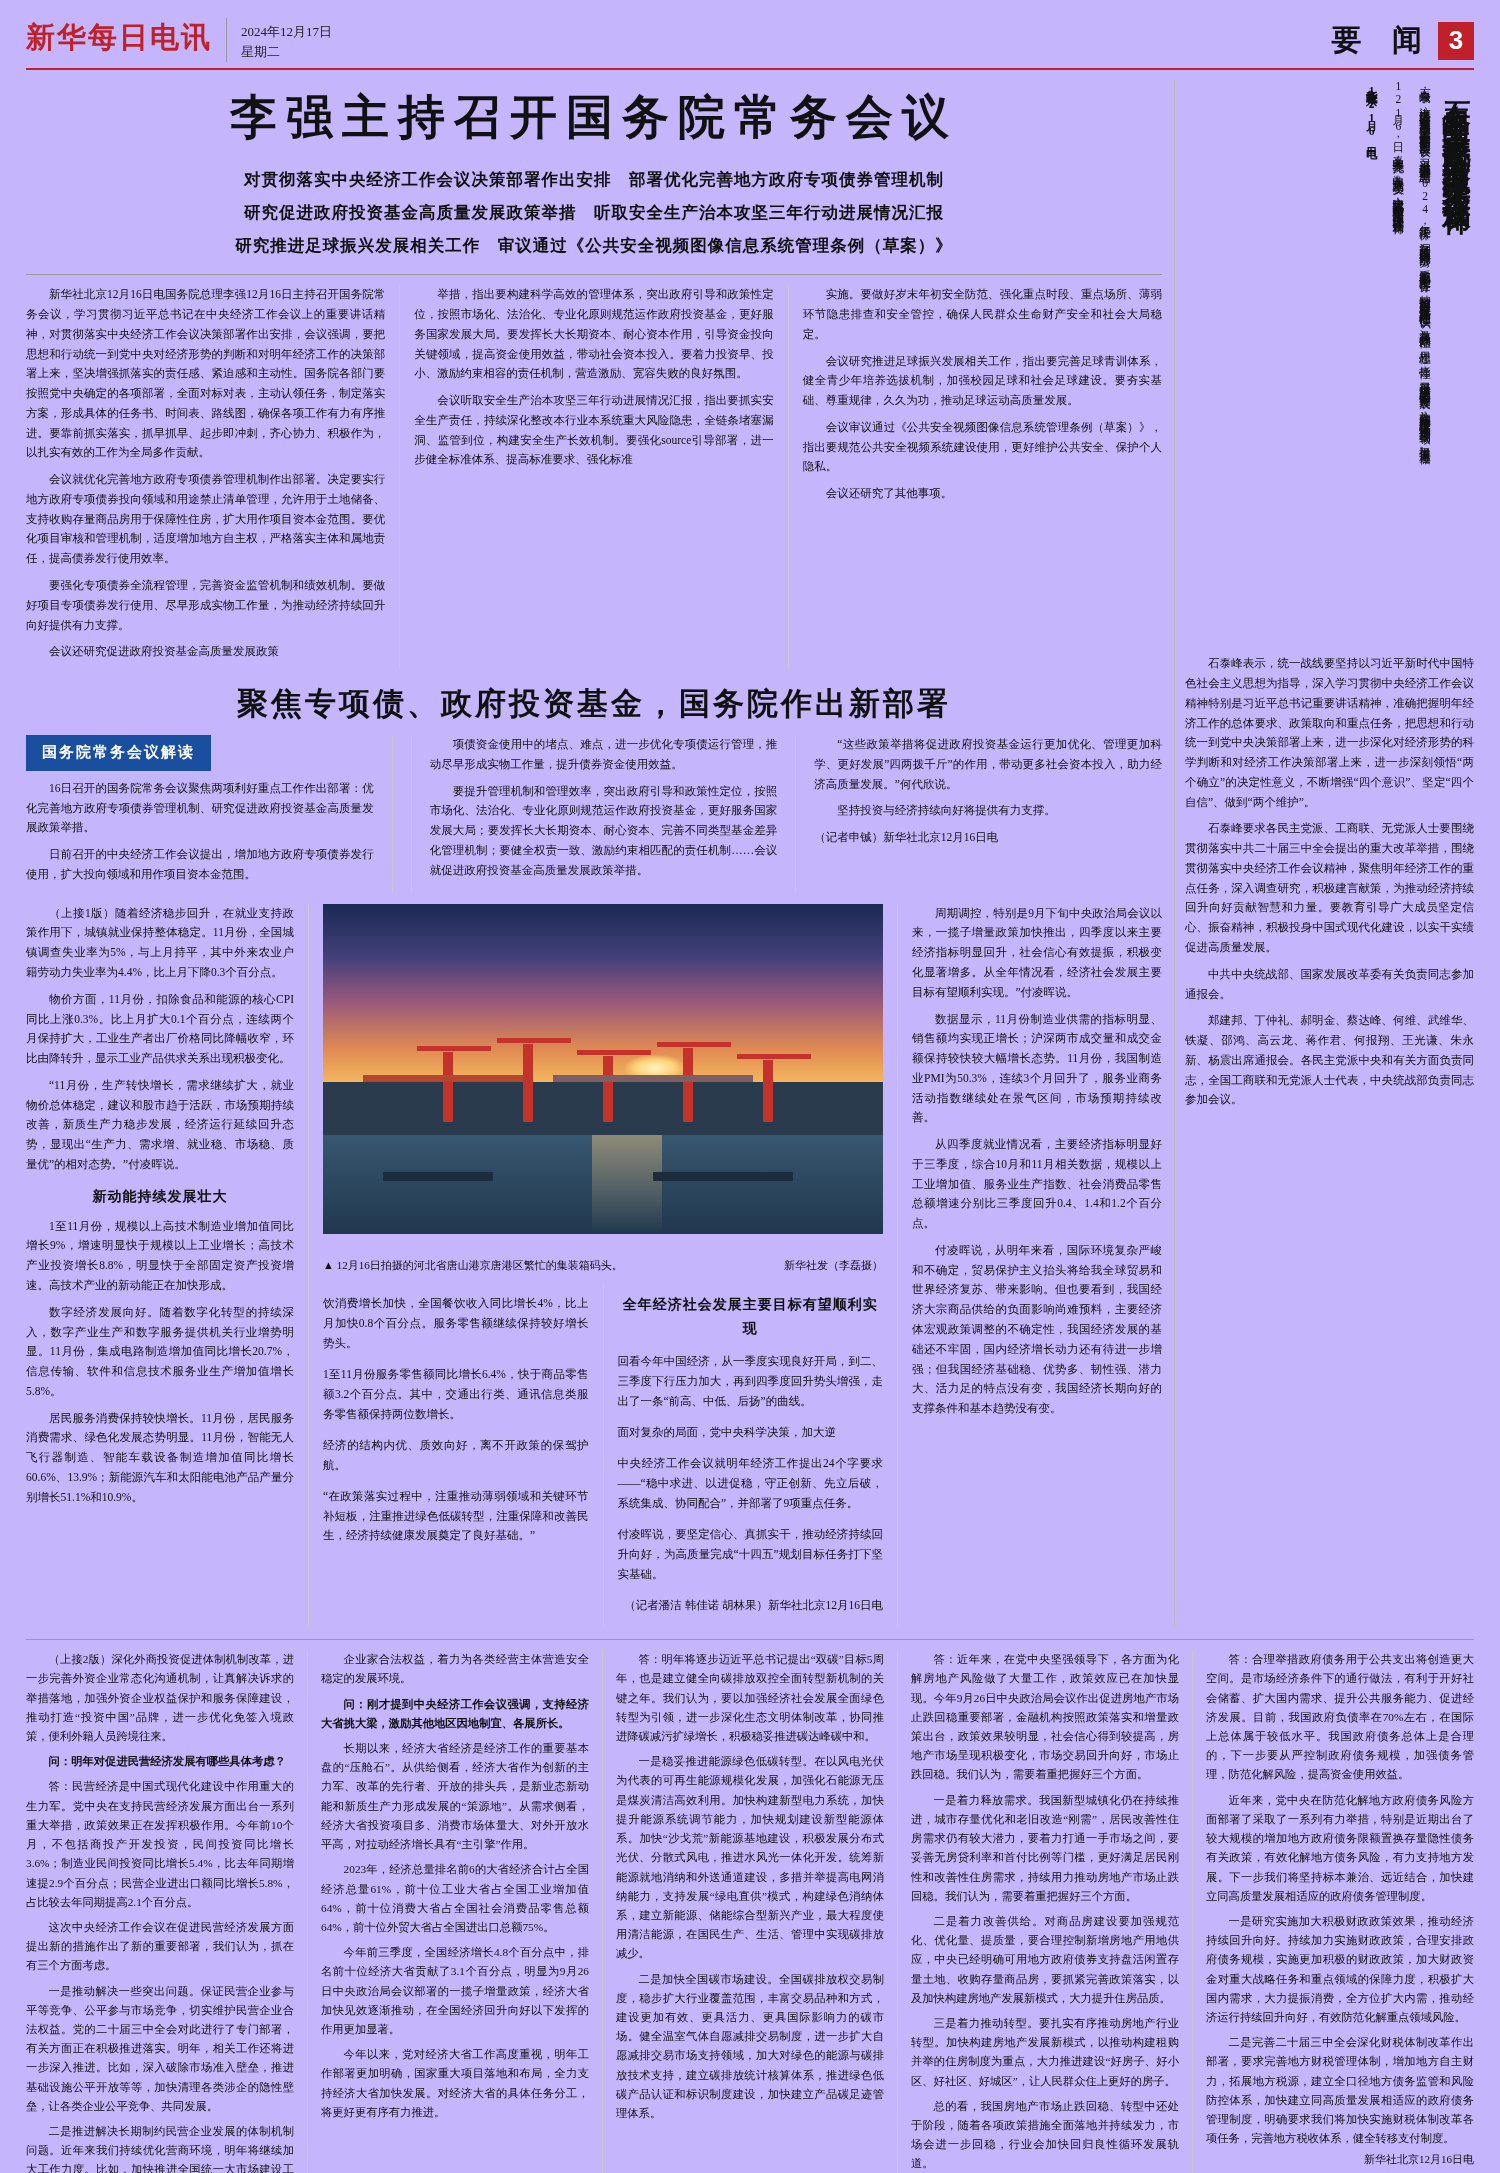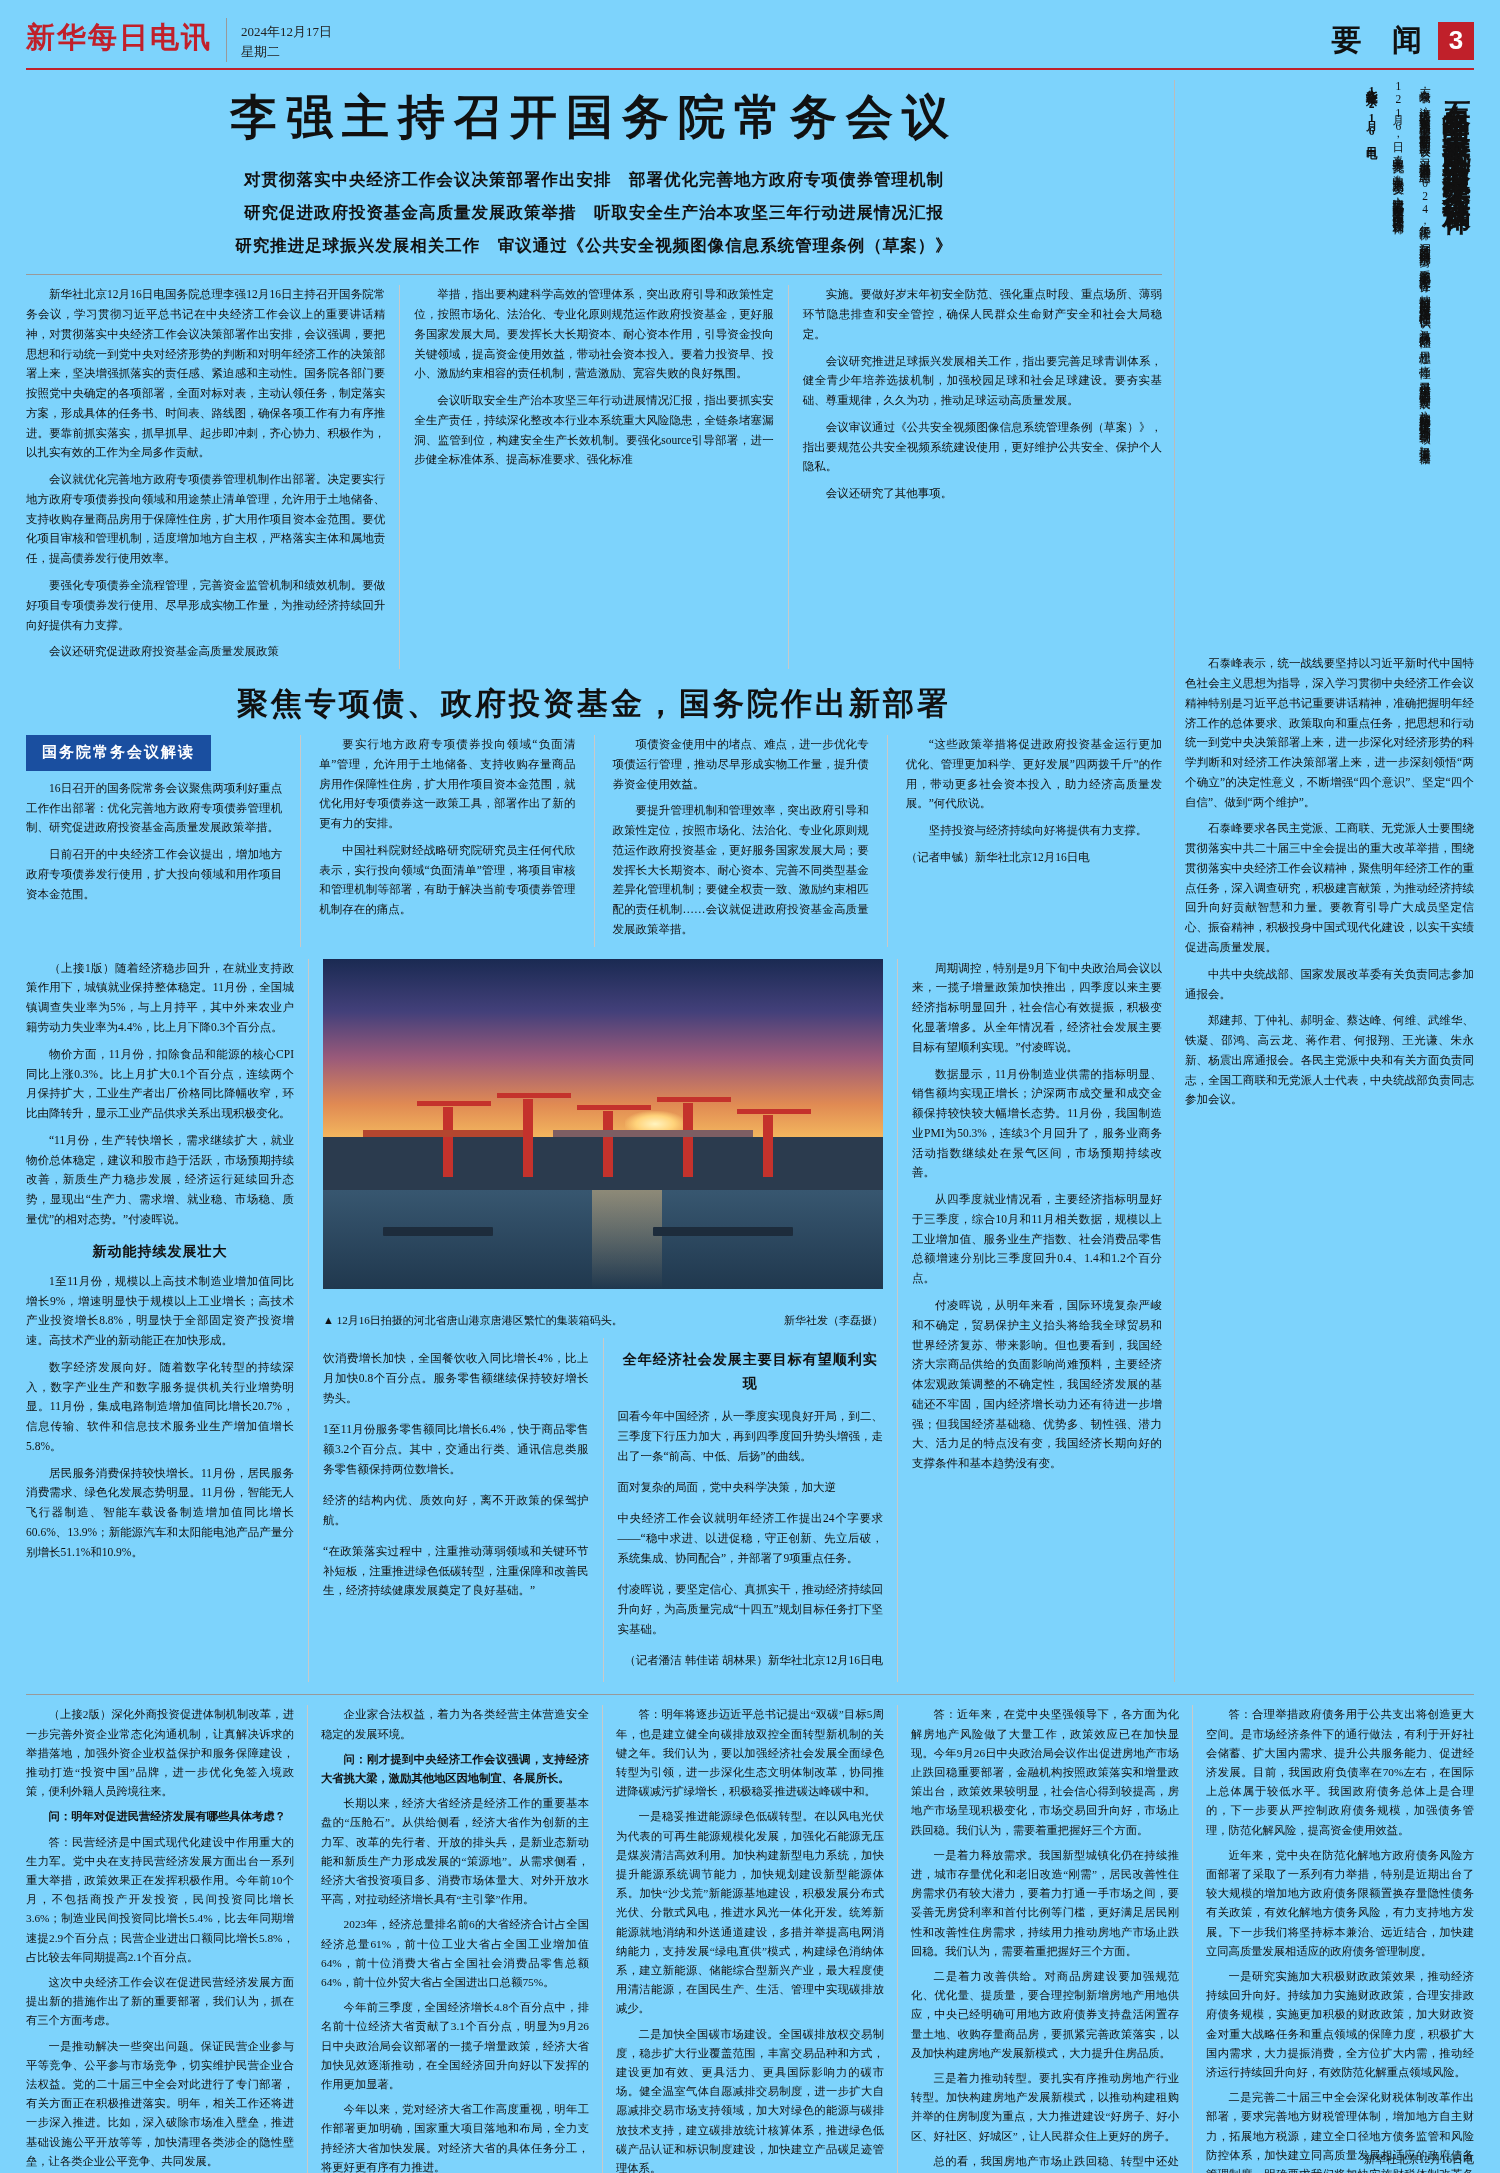--- a/index.html
+++ b/index.html
@@ -1,17 +1,17 @@
 <!DOCTYPE html>
 <html><head>
 <meta charset="utf-8">
 <style>
   html,body{margin:0;padding:0;background:#fff;}
   body{width:1500px;height:2173px;font-family:"Liberation Serif",serif;color:#111;}
-  .page{position:relative;width:1500px;height:2173px;box-sizing:border-box;padding:18px 26px 10px 26px;background:#7dd3fc;}
+  .page{position:relative;width:1500px;height:2173px;box-sizing:border-box;padding:18px 26px 10px 26px;background:#c4b5fd;}
 
   
   .masthead{display:flex;align-items:flex-start;border-bottom:2px solid #c0202a;padding-bottom:6px;}
   .logo{font-family:"DejaVu Serif",serif;font-weight:bold;font-size:29px;color:#c0202a;letter-spacing:2px;white-space:nowrap;line-height:1.1;padding-top:4px;}
   .logo-sep{width:1px;background:#999;align-self:stretch;margin:0 14px;}
   .dateblock{font-size:13px;line-height:1.55;color:#222;padding-top:4px;}
   .mh-spacer{flex:1;}
   .mh-right{display:flex;align-items:center;gap:6px;padding-top:2px;}
   .mh-section{font-size:30px;font-weight:bold;letter-spacing:10px;color:#111;font-family:"DejaVu Serif",serif;}
   .mh-pagenum{background:#c0202a;color:#fff;font-size:26px;font-weight:bold;width:36px;height:38px;display:flex;align-items:center;justify-content:center;font-family:"Liberation Sans",sans-serif;}
@@ -128,24 +128,20 @@
 
       <div>
         <div class="headline2">聚焦专项债、政府投资基金，国务院作出新部署</div>
         <div class="cols4b">
           <div class="col">
             <div class="badge">国务院常务会议解读</div>
             <p>16日召开的国务院常务会议聚焦两项利好重点工作作出部署：优化完善地方政府专项债券管理机制、研究促进政府投资基金高质量发展政策举措。</p>
             <p>日前召开的中央经济工作会议提出，增加地方政府专项债券发行使用，扩大投向领域和用作项目资本金范围。</p>
           </div>
           <div class="col-div"></div>
-          <div class="col">
-            <p>要实行地方政府专项债券投向领域“负面清单”管理，允许用于土地储备、支持收购存量商品房用作保障性住房，扩大用作项目资本金范围，就优化用好专项债券这一政策工具，部署作出了新的更有力的安排。</p>
-            <p>中国社科院财经战略研究院研究员主任何代欣表示，实行投向领域“负面清单”管理，将项目审核和管理机制等部署，有助于解决当前专项债券管理机制存在的痛点。</p>
-          </div>
           <div class="col-div"></div>
           <div class="col">
             <p>项债资金使用中的堵点、难点，进一步优化专项债运行管理，推动尽早形成实物工作量，提升债券资金使用效益。</p>
             <p>要提升管理机制和管理效率，突出政府引导和政策性定位，按照市场化、法治化、专业化原则规范运作政府投资基金，更好服务国家发展大局；要发挥长大长期资本、耐心资本、完善不同类型基金差异化管理机制；要健全权责一致、激励约束相匹配的责任机制……会议就促进政府投资基金高质量发展政策举措。</p>
           </div>
           <div class="col-div"></div>
           <div class="col">
             <p>“这些政策举措将促进政府投资基金运行更加优化、管理更加科学、更好发展”四两拨千斤”的作用，带动更多社会资本投入，助力经济高质量发展。”何代欣说。</p>
             <p>坚持投资与经济持续向好将提供有力支撑。</p>
             <p class="noind">（记者申铖）新华社北京12月16日电</p>

